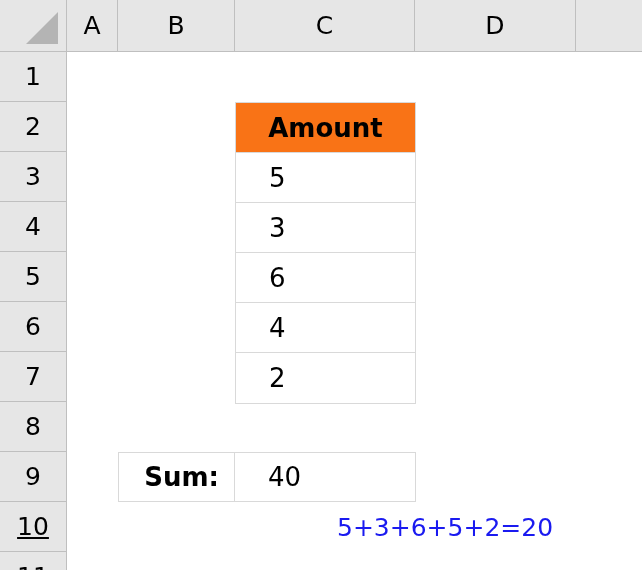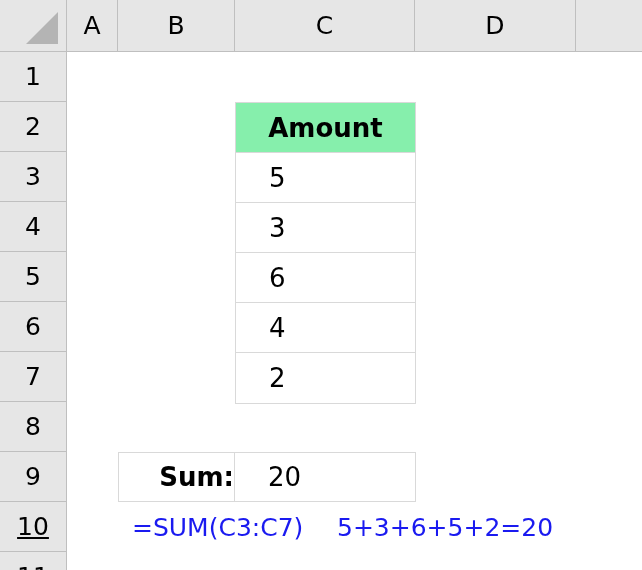--- a/index.html
+++ b/index.html
@@ -114,21 +114,21 @@
     height: 50px;
     box-sizing: border-box;
     border-bottom: 1px solid #d9d9d9;
     font-size: 26px;
     color: #000000;
     display: flex;
     align-items: center;
   }
   .data-cell:last-child { border-bottom: none; }
   .data-head {
-    background: #86efac;
+    background: #f97316;
     font-weight: bold;
     justify-content: center;
   }
   .data-value {
     background: #ffffff;
     justify-content: flex-start;
     padding-left: 33px;
   }
 
   
@@ -144,20 +144,21 @@
     background: #ffffff;
   }
   .sum-label {
     width: 116px;
     height: 100%;
     box-sizing: border-box;
     border-right: 1px solid #d9d9d9;
     display: flex;
     align-items: center;
     justify-content: flex-end;
+    padding-right: 15px;
     font-size: 26px;
     font-weight: bold;
     color: #000000;
   }
   .sum-value {
     flex: 1;
     height: 100%;
     display: flex;
     align-items: center;
     padding-left: 33px;
@@ -216,20 +217,19 @@
       <div class="data-cell data-head">Amount</div>
       <div class="data-cell data-value">5</div>
       <div class="data-cell data-value">3</div>
       <div class="data-cell data-value">6</div>
       <div class="data-cell data-value">4</div>
       <div class="data-cell data-value">2</div>
     </div>
 
     <div class="sum-row">
       <div class="sum-label">Sum:</div>
-      <div class="sum-value">20</div>
+      <div class="sum-value">40</div>
     </div>
 
-    <div class="annot annot-formula">=SUM(C3:C7)</div>
     <div class="annot annot-math">5+3+6+5+2=20</div>
 
   </div>
 </div>
 
 </body></html>

